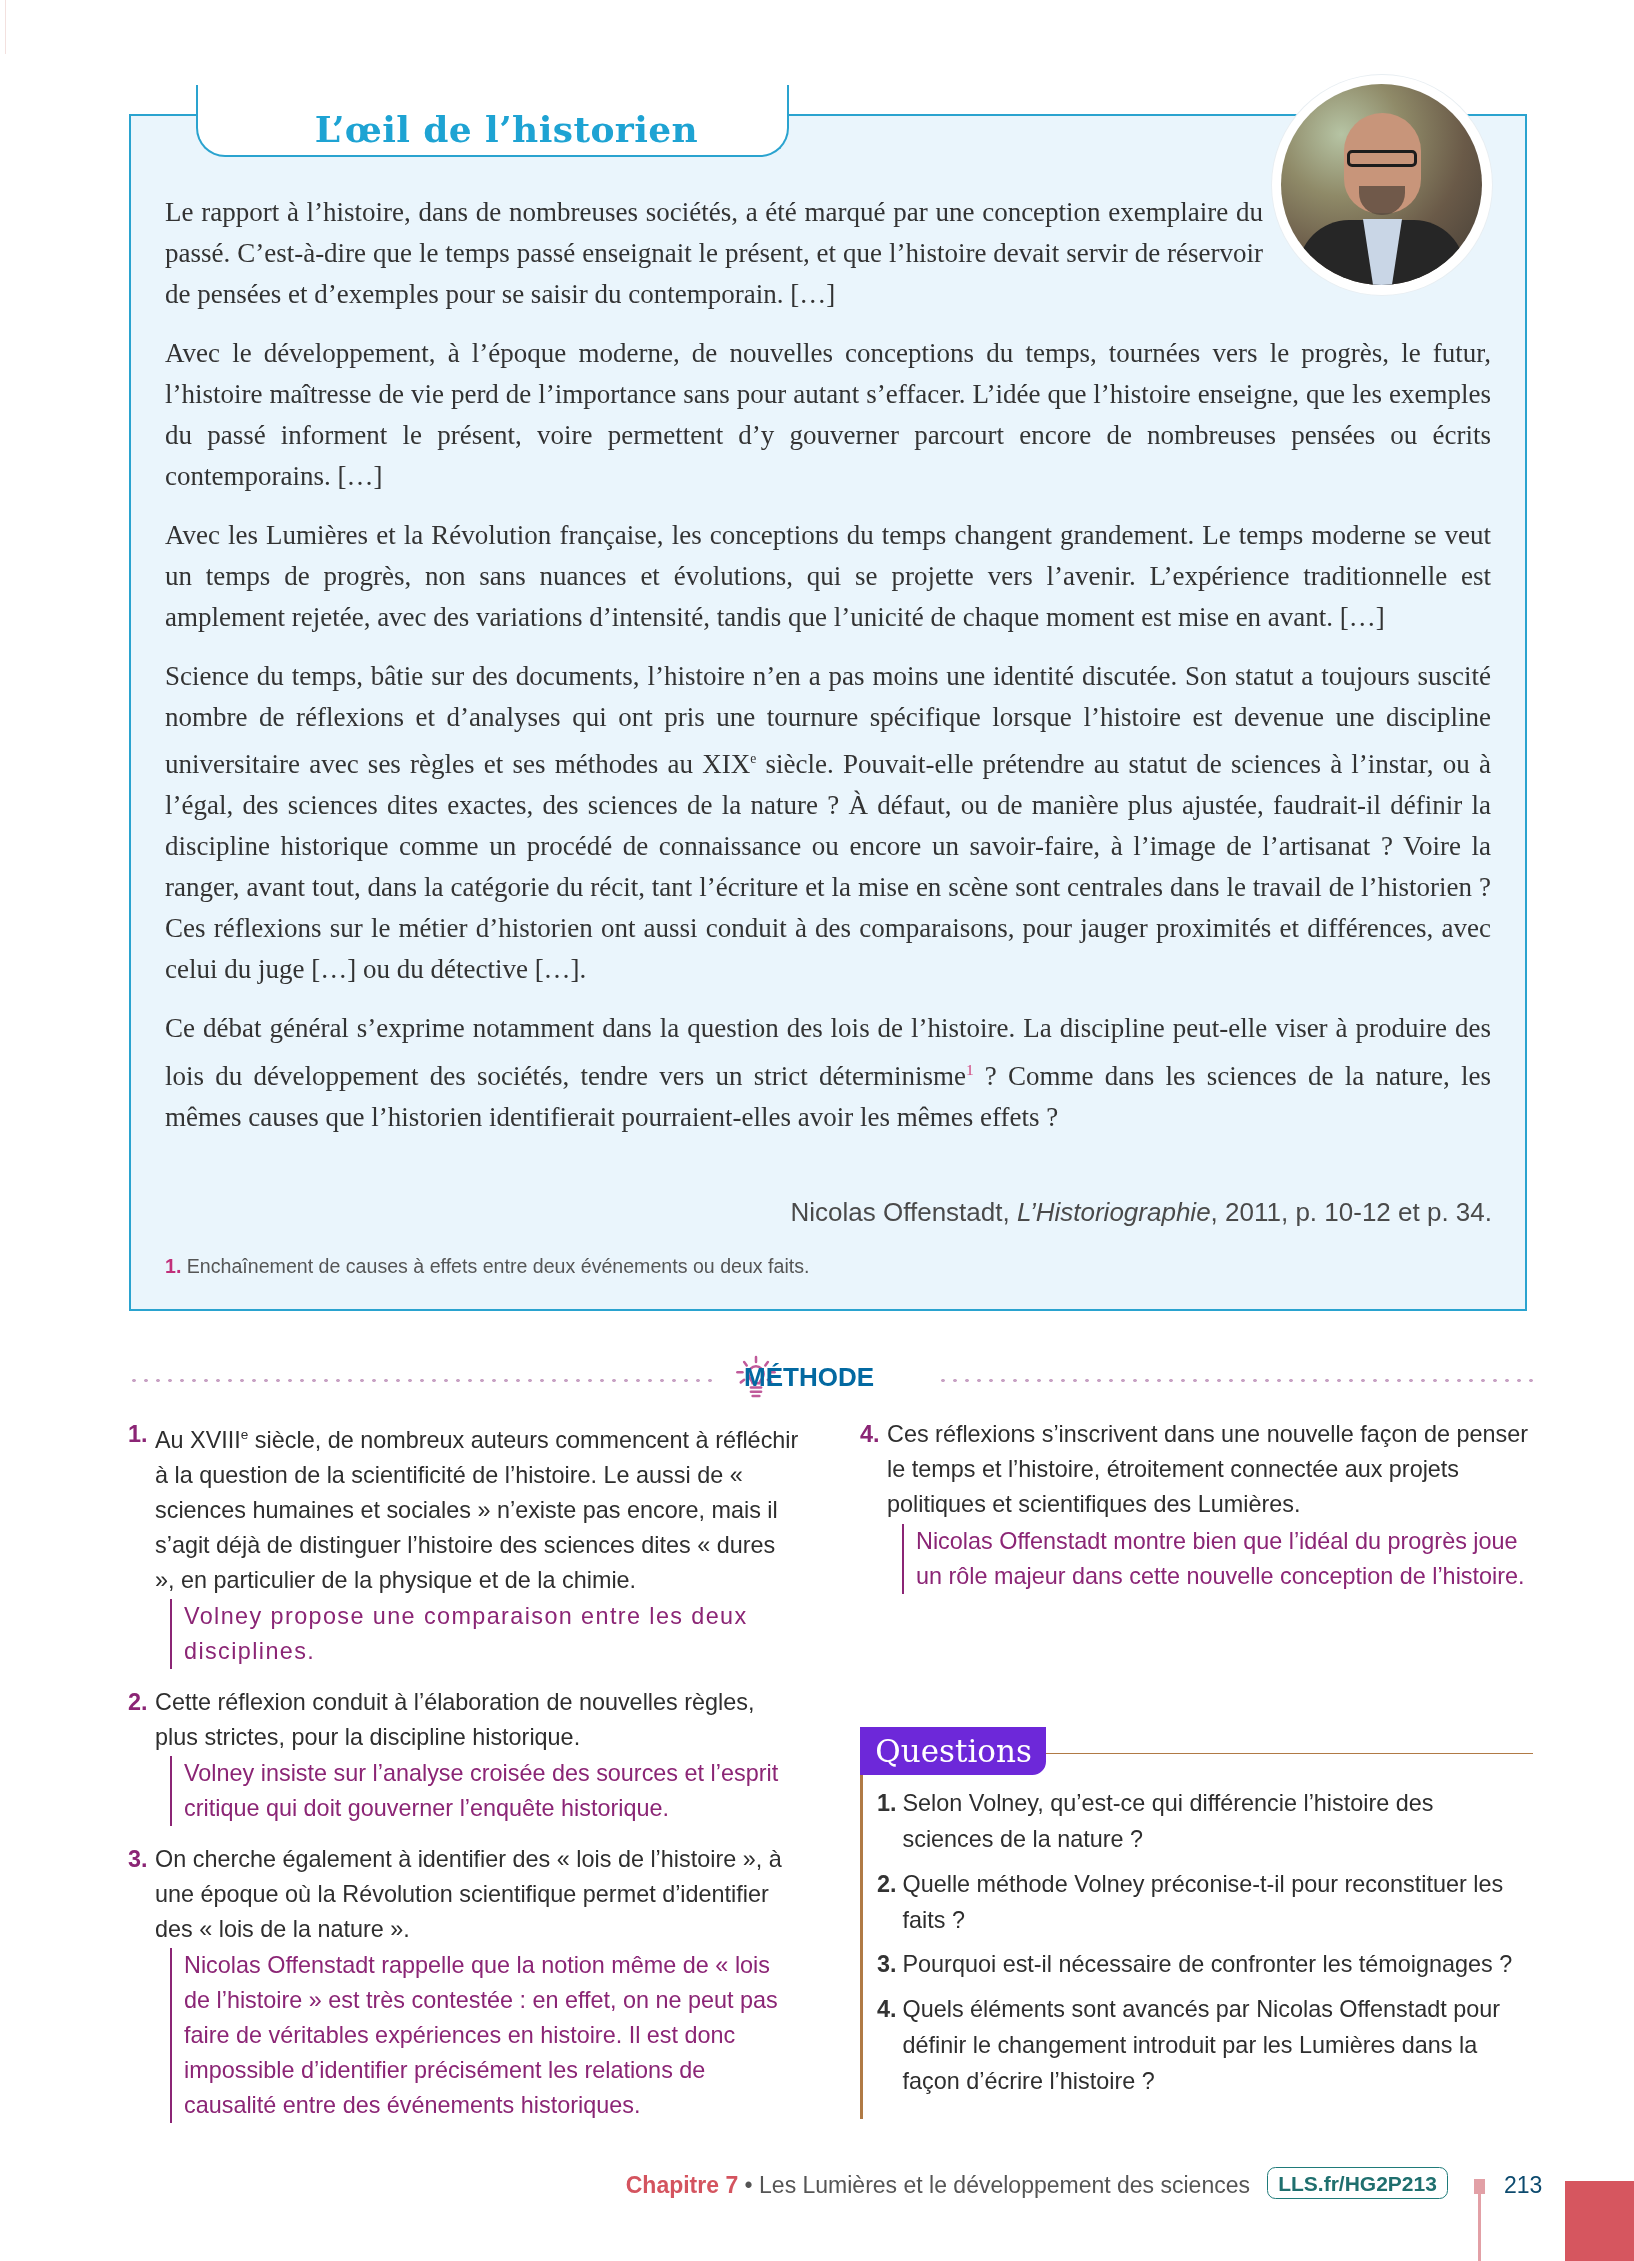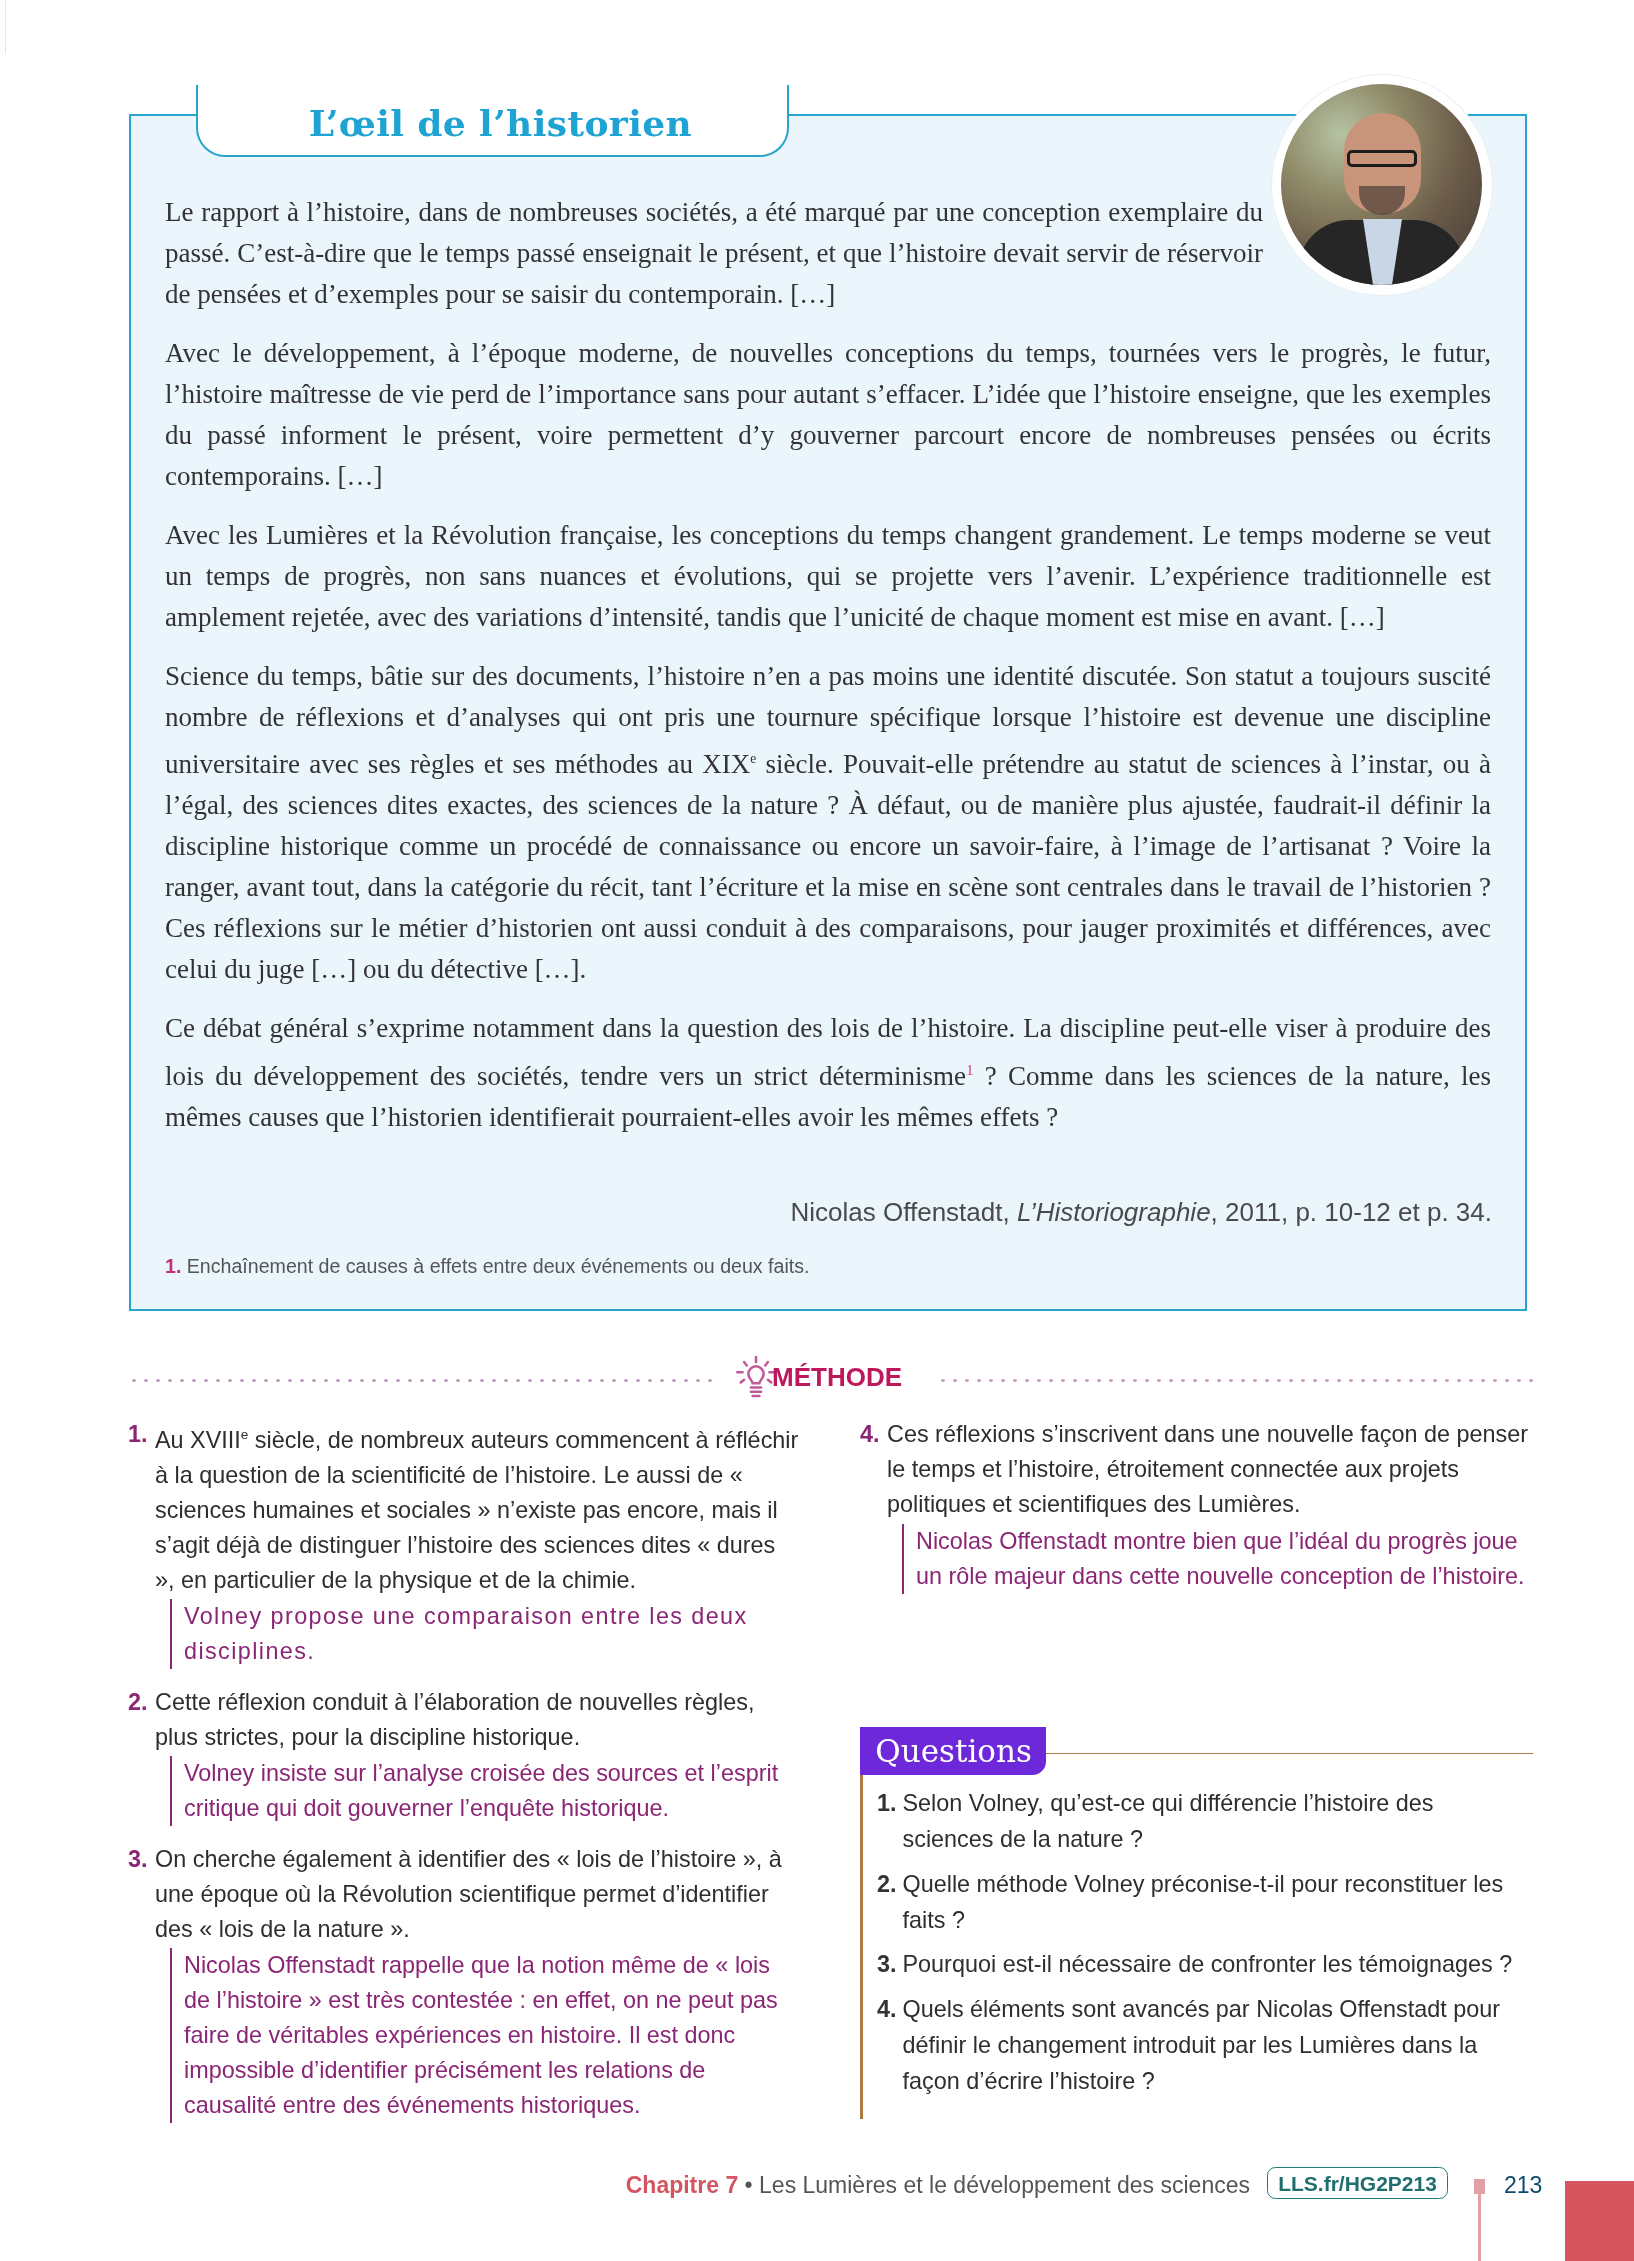--- a/index.html
+++ b/index.html
@@ -55,21 +55,21 @@
   }
   .citation i { font-style: italic; margin-top: 16px; }
   .footnote { position: absolute; left: 165px; top: 1255px; font-size: 19.6px; color: #555; }
   .footnote .num { color: #c1307a; font-weight: bold; }
 
   
   .dots { position: absolute; top: 1379px; height: 3.4px; background-image: radial-gradient(circle, #c8a2c4 1.7px, transparent 2px); background-size: 12px 3.4px; }
   .dots.left { left: 128px; width: 584px; }
   .dots.right { left: 937px; width: 596px; }
   .method-icon { position: absolute; left: 734px; top: 1355px; width: 44px; height: 48px; }
-  .method-label { position: absolute; left: 772px; top: 1362px; font-size: 26px; font-weight: bold; color: #be185d; text-align: center; }
+  .method-label { position: absolute; left: 744px; top: 1362px; font-size: 26px; font-weight: bold; color: #0369a1; text-align: center; }
 
   
   .method-col { position: absolute; font-size: 23.4px; line-height: 35px; color: #2e2e2e; }
   .method-col.left { left: 128px; top: 1417px; width: 673px; }
   .method-col.right { left: 860px; top: 1417px; width: 673px; }
   .m-item { position: relative; padding-left: 27px; margin-bottom: 15.3px; }
   .m-item .num { position: absolute; left: 0; top: 0; color: #8b2575; font-weight: bold; }
   .m-item sup { font-size: 13.6px; }
   .m-note {
     border-left: 2.6px solid #8b2575; padding-left: 12px; margin-left: 15px; color: #8b2575; margin-top: 1.7px;
@@ -102,21 +102,21 @@
   .red-tab { position: absolute; left: 1565px; top: 2181px; width: 70px; height: 80px; background: #d6565f; }
 </style>
 </head>
 <body>
 
 <div class="corner-mark"></div>
 
 <section class="hist-box"></section>
 <div class="hist-tab"></div>
 <div class="hist-tab-mask"></div>
-<h2 class="hist-title" style="margin:8px;">L’œil de l’historien</h2>
+<h2 class="hist-title" style="margin:14px;">L’œil de l’historien</h2>
 
 <div class="portrait-ring"></div>
 <div class="portrait" title="Nicolas Offenstadt">
   <div class="suit"></div>
   <div class="shirt"></div>
   <div class="head"></div>
   <div class="beard"></div>
   <div class="glasses"></div>
 </div>
 

